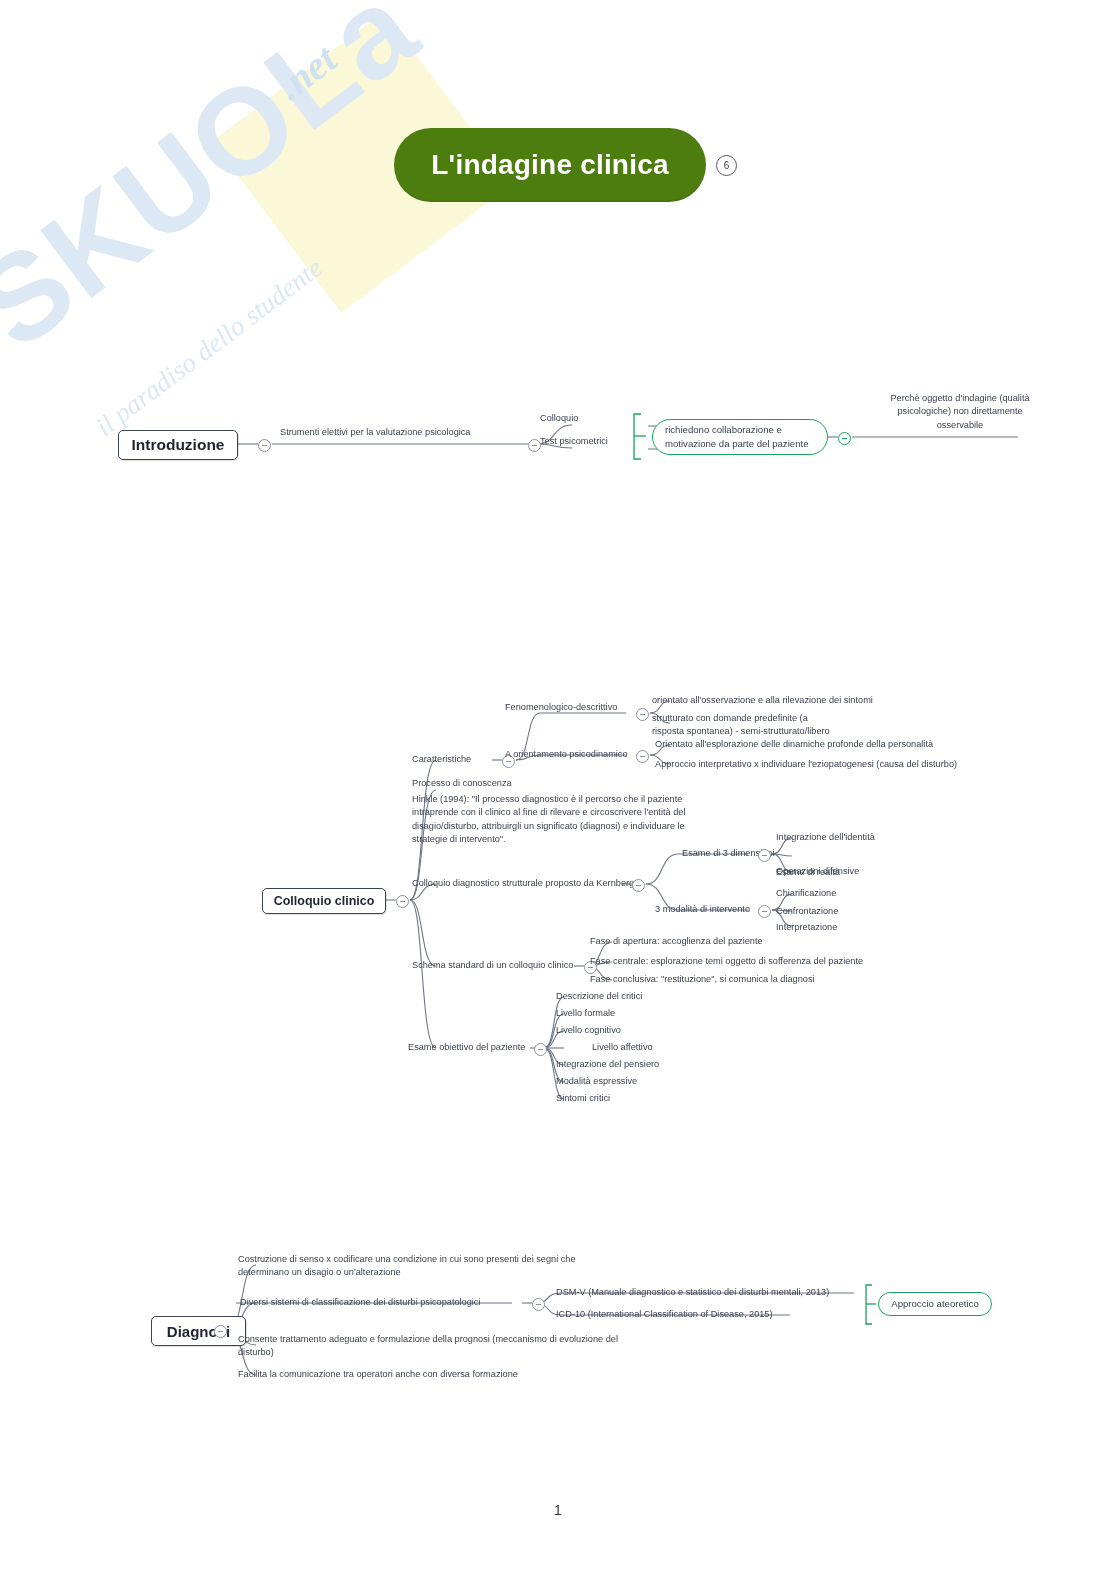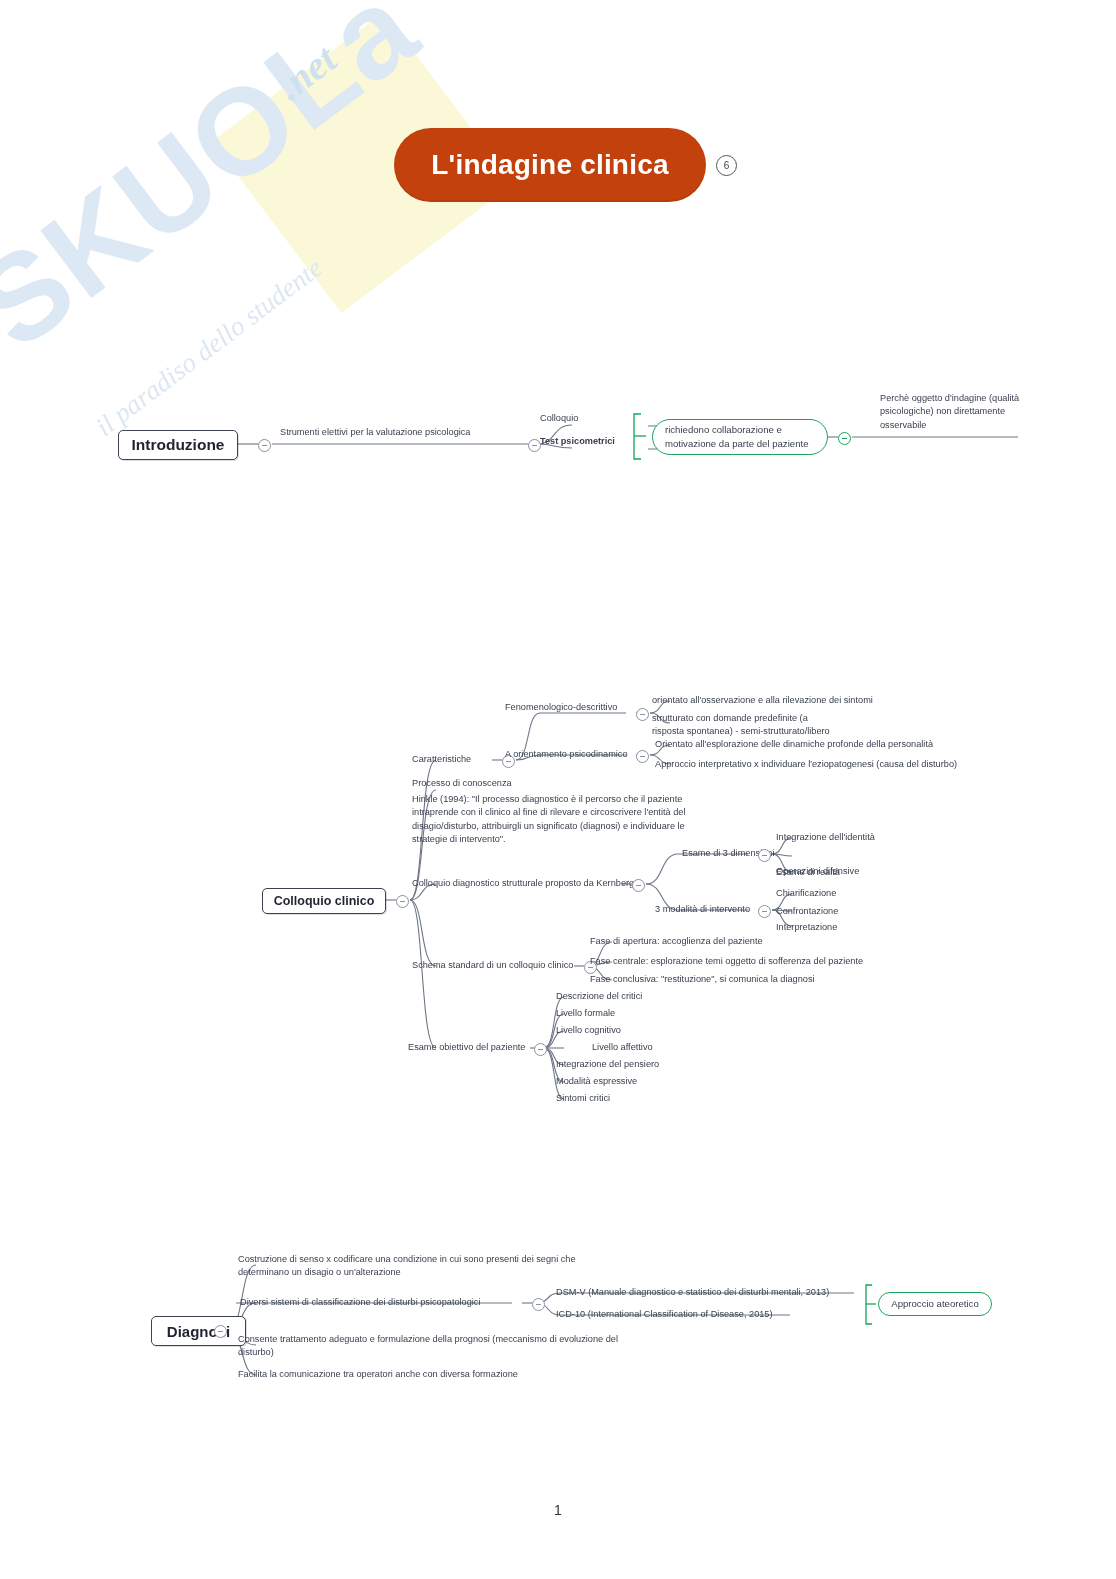--- a/index.html
+++ b/index.html
@@ -34,21 +34,21 @@
   .wm-tag{
     position:absolute;left:90px;top:418px;
     transform:rotate(-37deg);transform-origin:0 0;
     font-size:27px;font-style:italic;color:#dbe7f2;
     font-family:"Liberation Serif", serif;white-space:nowrap;
   }
 
   
   .title-pill{
     position:absolute;left:394px;top:128px;width:312px;height:74px;
-    background:#c2410c;border-radius:37px;
+    background:#4d7c0f;border-radius:37px;
     display:flex;align-items:center;justify-content:center;
     box-shadow:inset 0 -2px 0 rgba(0,0,0,.05);
   }
   .title-pill span{
     color:#ffffff;font-size:28px;font-weight:bold;letter-spacing:.2px;
   }
   .title-badge{
     position:absolute;left:716px;top:155px;width:19px;height:19px;
     border:1px solid #555;border-radius:50%;
     display:flex;align-items:center;justify-content:center;
@@ -184,27 +184,27 @@
 
   <div class="node-box" style="left:118px;top:430px;width:118px;height:28px;">
     <span>Introduzione</span>
   </div>
   <div class="node-dot" style="left:258px;top:439px;"></div>
 
   <div class="lbl" style="left:280px;top:426px;">Strumenti elettivi per la valutazione psicologica</div>
 
   <div class="node-dot" style="left:528px;top:439px;"></div>
   <div class="lbl" style="left:540px;top:412px;">Colloquio</div>
-  <div class="lbl" style="left:540px;top:435px;font-weight:bold;">Test psicometrici</div>
+  <div class="lbl" style="left:540px;top:435px;">Test psicometrici</div>
 
   <div class="green-box" style="left:652px;top:419px;width:176px;height:36px;">
     <div class="gb-txt">richiedono collaborazione e motivazione da parte del paziente</div>
   </div>
   <div class="node-dot green" style="left:838px;top:432px;"></div>
-  <div class="lbl wrap" style="left:880px;top:392px;width:160px;">Perchè oggetto d'indagine (qualità psicologiche) non direttamente osservabile</div>
+  <div class="lbl wrap" style="left:880px;top:392px;width:160px;text-align:center;">Perchè oggetto d'indagine (qualità psicologiche) non direttamente osservabile</div>
 
   <div class="node-box" style="left:262px;top:888px;width:122px;height:24px;font-size:12.5px;">
     <span>Colloquio clinico</span>
   </div>
   <div class="node-dot" style="left:396px;top:895px;"></div>
 
   <div class="lbl" style="left:412px;top:753px;">Caratteristiche</div>
   <div class="node-dot" style="left:502px;top:755px;"></div>
 
   <div class="lbl" style="left:505px;top:701px;">Fenomenologico-descrittivo</div>

